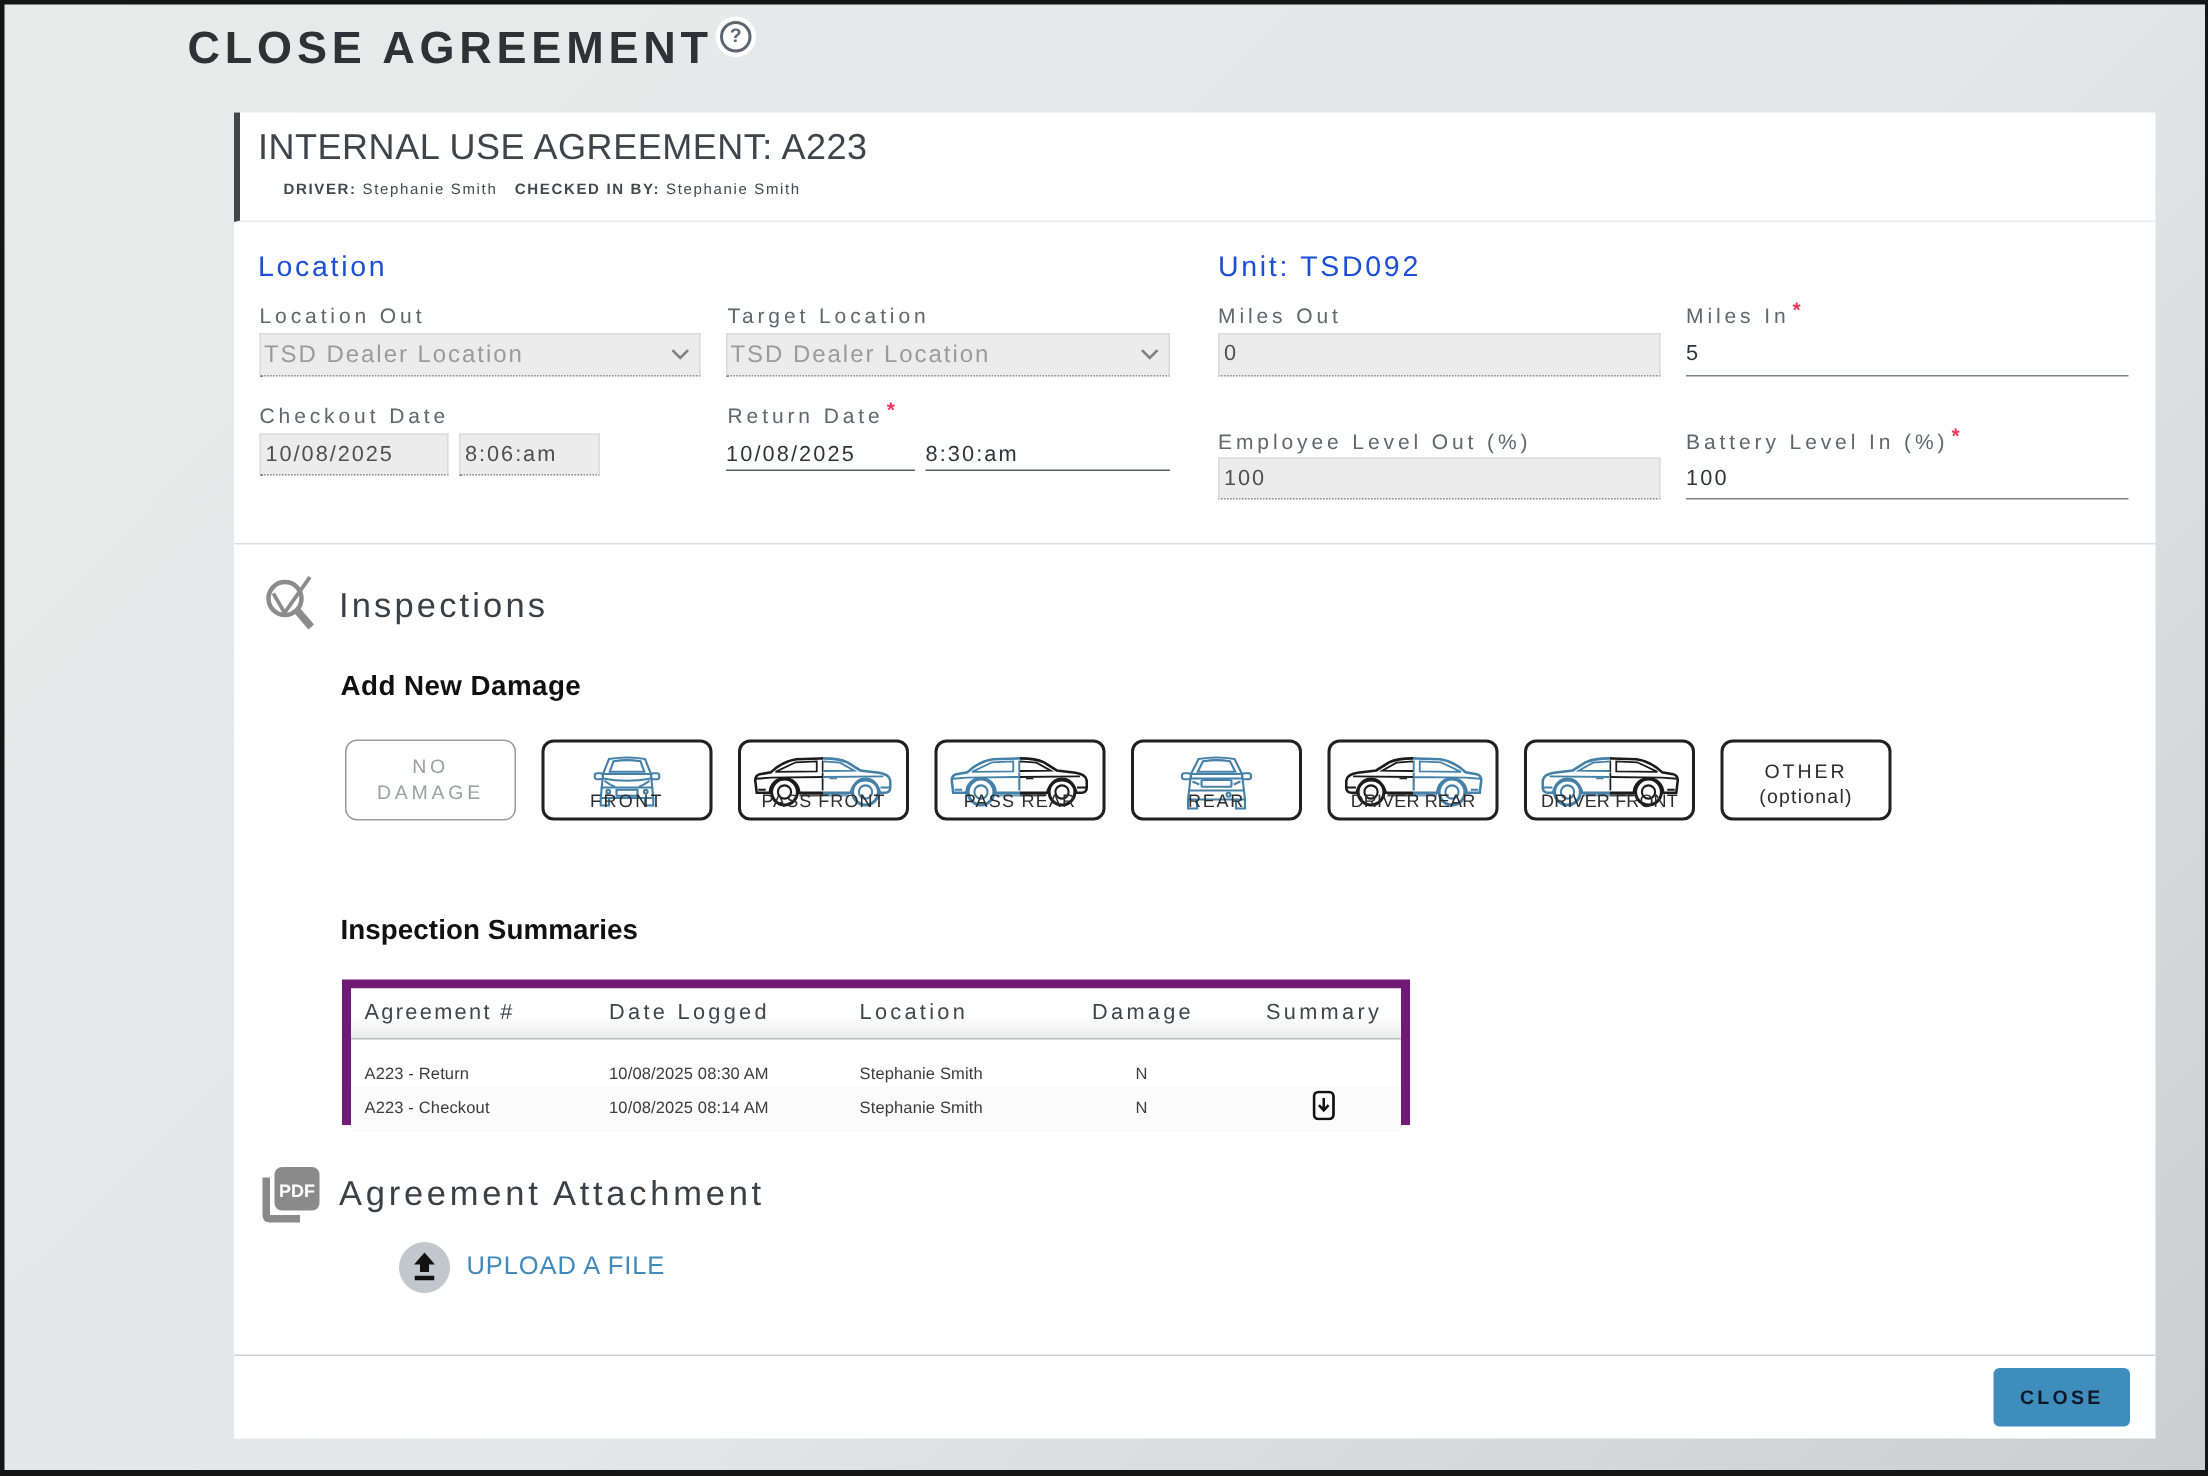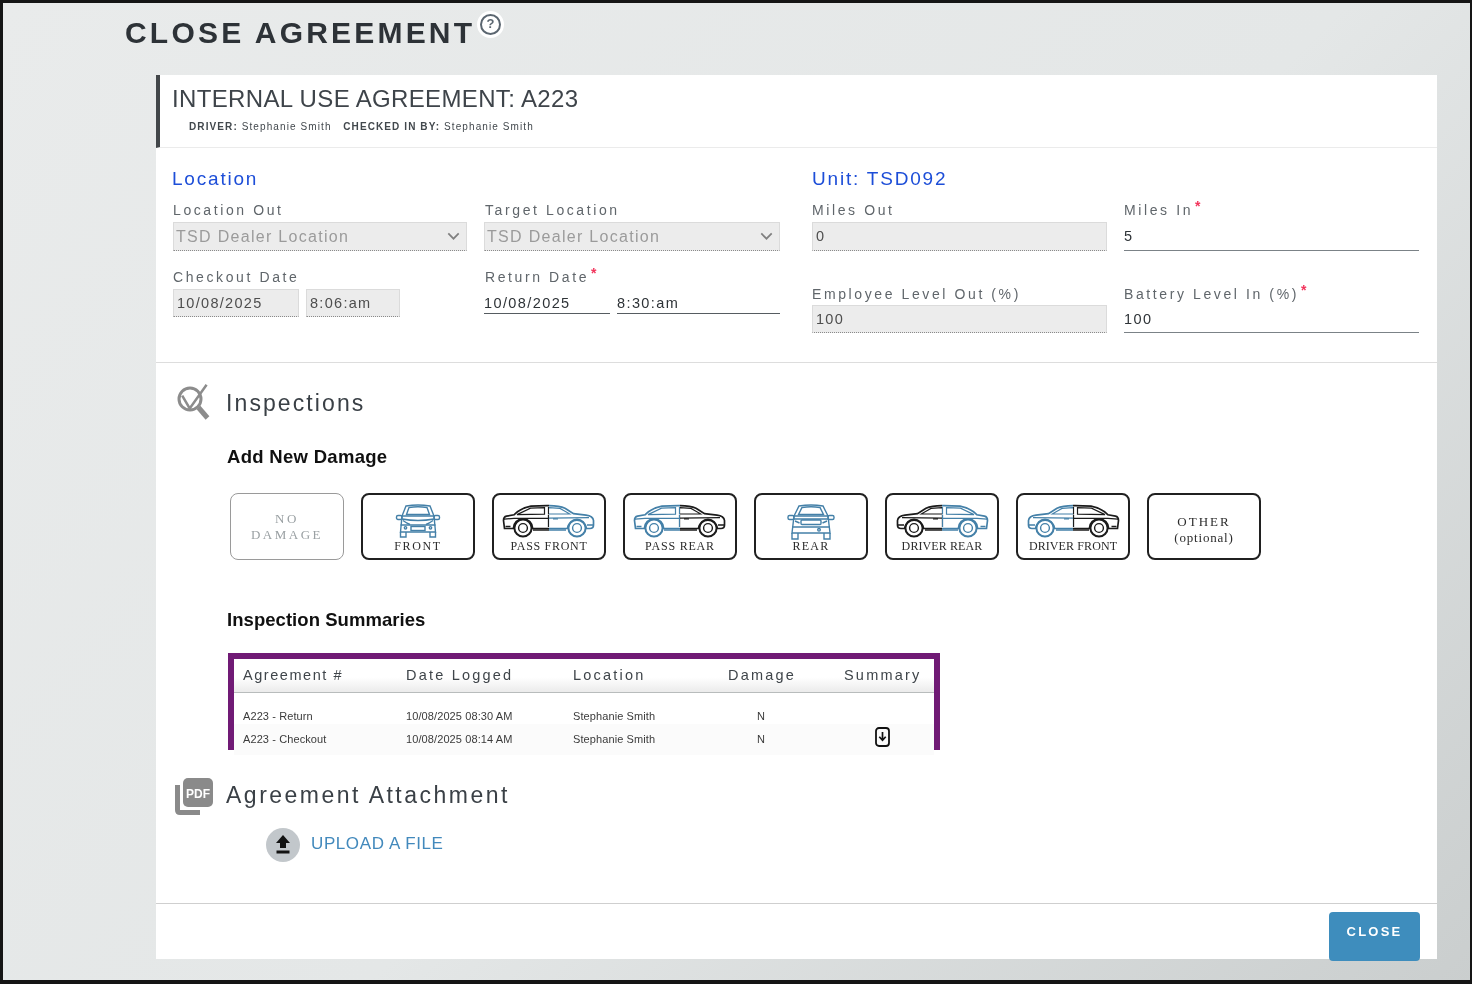--- a/index.html
+++ b/index.html
@@ -14,22 +14,22 @@
   .abs { position:absolute; }
   .lbl { font-size:14px; letter-spacing:2.6px; color:#60666b; white-space:nowrap; }
   .ast { color:#f2355c; font-size:14px; font-weight:bold; position:relative; top:-4px; left:2px;}
   .dis { background:#ececec; border:1px solid #dbdbdb; border-bottom:1px dotted #8a8a8a;
          color:#4e4e4e; font-size:14.5px; letter-spacing:1.3px; line-height:26px; padding-left:3px; }
   .sel { color:#9b9b9b; font-size:16px; letter-spacing:1.3px; padding-left:2px; line-height:27px; }
   .edit { border-bottom:1.5px solid #7b8287; color:#2e3337; font-size:14.5px; letter-spacing:1.4px; padding-left:0; }
   .h19 { font-size:19px; color:#1d4ed8; letter-spacing:1.8px; }
   .h24 { font-size:23px; color:#3a4046; letter-spacing:2.1px; }
   .hb  { font-size:18.5px; font-weight:bold; color:#101010; letter-spacing:0.3px; }
-  .dbtn { position:absolute; width:114px; height:67px; background:#fff; border:2px solid #202020;
-          border-radius:8px; text-align:center;font-family:Liberation Serif, serif; }
+  .dbtn { position:absolute; width:114px; height:54px; background:#fff; border:2px solid #202020;
+          border-radius:8px; text-align:center; }
   .dbtn .cap { position:absolute; bottom:4px; width:100%; text-align:center; white-space:nowrap;
                font-size:12px; letter-spacing:1px; color:#2c2c2c; }
   .dbtn svg { position:absolute; top:8px; left:50%; transform:translateX(-50%); }
 </style>
 </head>
 <body>
 
 <div class="abs" style="left:122px; top:13px; font-size:30px; font-weight:bold; letter-spacing:3.2px; color:#2d3237;">CLOSE AGREEMENT</div>
 <div class="abs" style="left:477px; top:11px; width:21px; height:21px; border-radius:50%; background:#fff; border:2.5px solid #5b6670; box-shadow:0 0 0 3px #ffffff; color:#5b6670; font-size:13px; font-weight:bold; text-align:center; line-height:16px;">?</div>
 
@@ -238,15 +238,15 @@
 
   <div class="abs" style="left:110px; top:753px; width:34px; height:34px; border-radius:50%; background:#c2c7cb;">
     <svg class="abs" style="left:8px; top:7px;" width="18" height="20" viewBox="0 0 18 20">
       <path d="M9 0 L16 8 L12 8 L12 13 L6 13 L6 8 L2 8 Z" fill="#121212"></path>
       <rect x="2.5" y="15.5" width="13" height="3" fill="#121212"></rect>
     </svg>
   </div>
   <div class="abs" style="left:155px; top:759px; font-size:17px; letter-spacing:0.6px; color:#4289bc;">UPLOAD A FILE</div>
 
   <div class="abs" style="left:0; top:828px; width:100%; height:1px; background:#cfcfcf;"></div>
-  <div class="abs" style="left:1173px; top:837px; width:91px; height:49px; background:#3e8dbd; border-radius:4px; color:#ffffff; font-size:13px; font-weight:bold; letter-spacing:2.2px; text-align:center; line-height:39px;">CLOSE</div>
+  <div class="abs" style="left:1173px; top:837px; width:91px; height:39px; background:#3e8dbd; border-radius:4px; color:#0f172a; font-size:13px; font-weight:bold; letter-spacing:2.2px; text-align:center; line-height:39px;">CLOSE</div>
 
 </div>
 
 </body></html>

